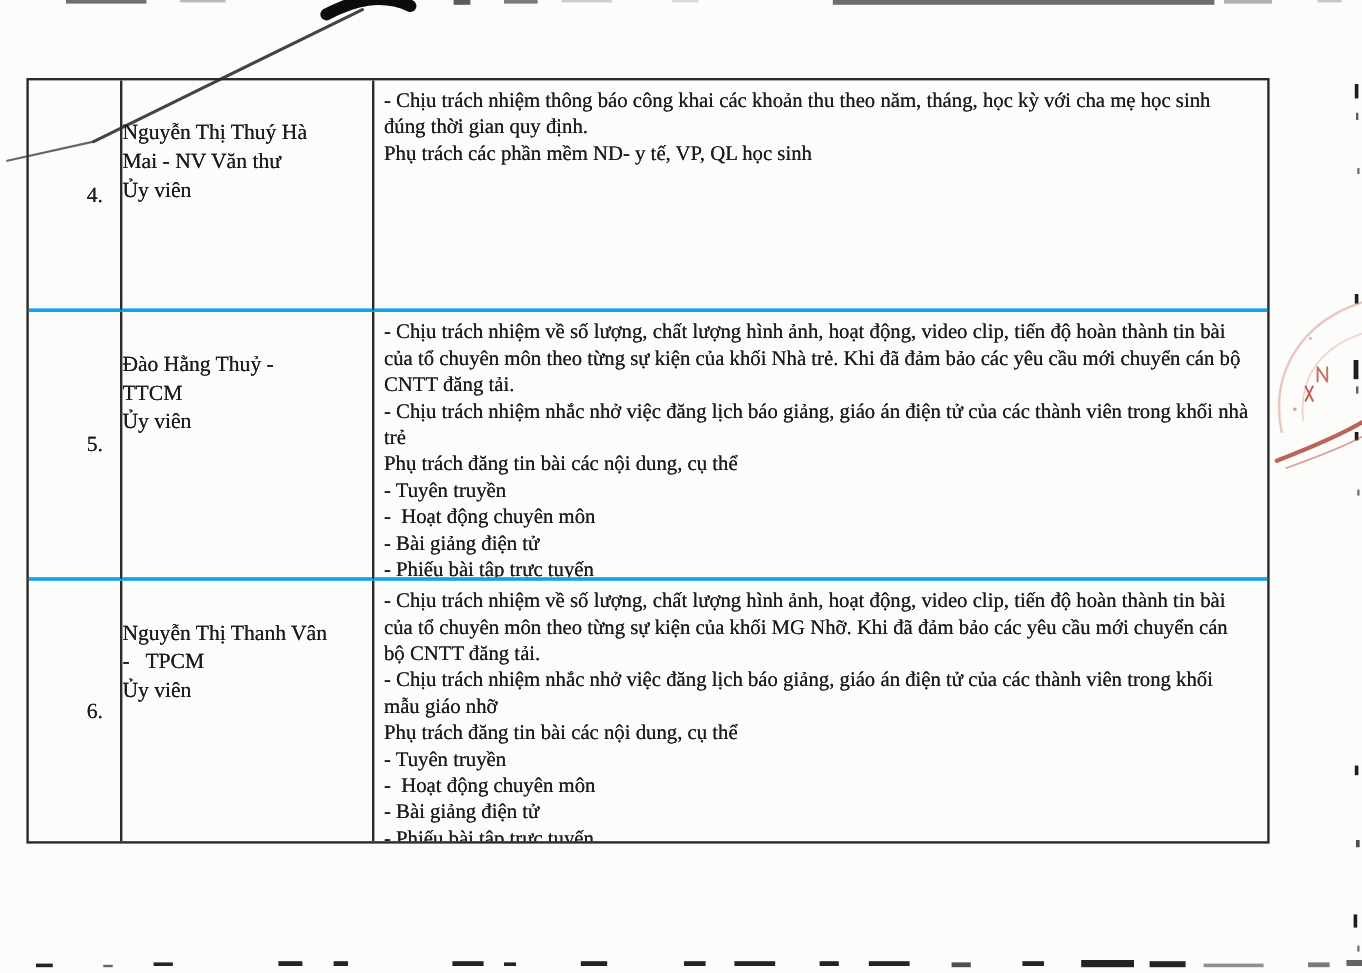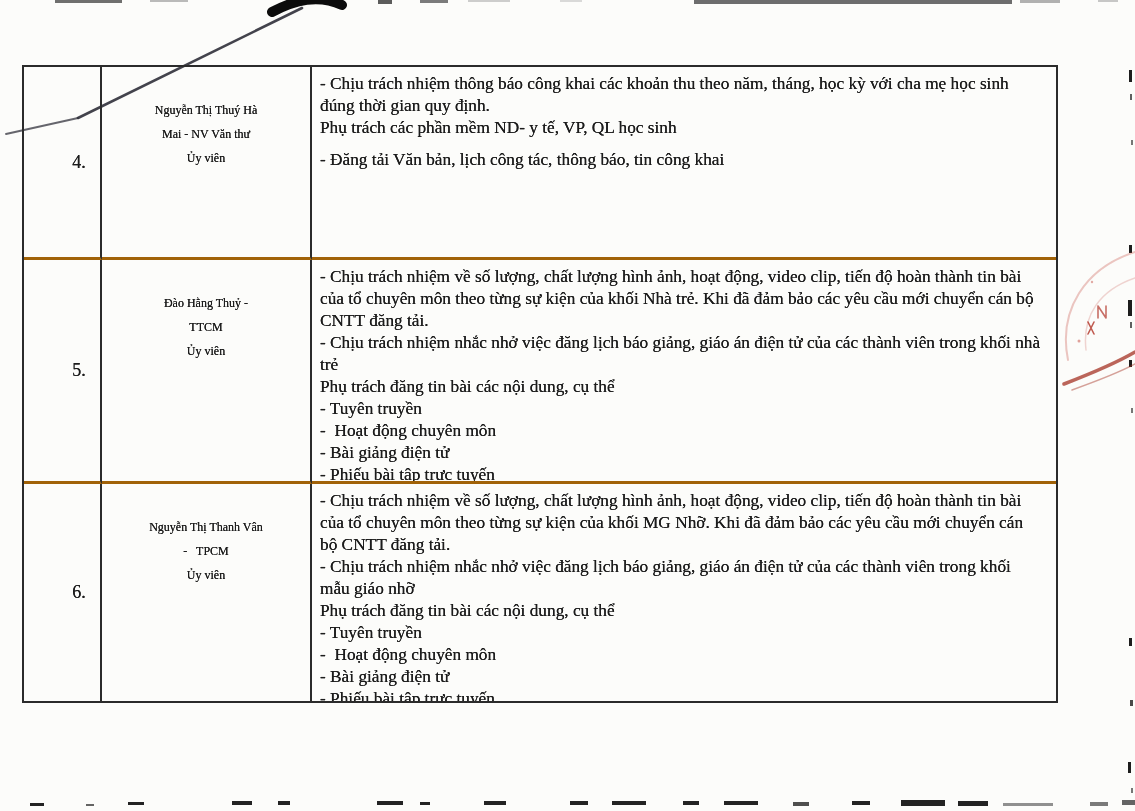--- a/index.html
+++ b/index.html
@@ -24,35 +24,34 @@
     display:grid;
     grid-template-columns:78px 210px 1fr;
     grid-template-rows:193px 224px 1fr;
     border:2px solid #2b2b2b;
     box-sizing:border-box;
     background:transparent;
   }
   .cell{
     box-sizing:border-box;
     border-right:2px solid #2b2b2b;
-    border-bottom:3px solid #a16207;
+    border-bottom:3px solid #0ea5e9;
     overflow:hidden;
   }
   .cell.c-last{border-right:none;}
   .cell.r-last{border-bottom:none;}
   .num-cell{
     display:flex;align-items:center;justify-content:center;
     padding-left:34px;
     font-size:18px;
     text-shadow:0 0 .5px currentColor;
   }
   .name-cell{
-    text-align:center;
     padding-top:7px;
-    font-size:12px;
+    font-size:18px;
     line-height:24px;
     white-space:pre-line;
     text-shadow:0 0 .5px currentColor;
   }
   .duties-cell{
     padding:6px 12px 0 8px;
     font-size:17.3px;
     line-height:22px;
   }
   .duty{
@@ -142,21 +141,20 @@
       <span>4.</span>
     </div>
     <div class="cell name-cell">
       <span>Nguyễn Thị Thuý Hà
 Mai - NV Văn thư
 Ủy viên</span>
     </div>
     <div class="cell c-last duties-cell spaced">
       <div class="duty">- Chịu trách nhiệm thông báo công khai các khoản thu theo năm, tháng, học kỳ với cha mẹ học sinh đúng thời gian quy định.
 Phụ trách các phần mềm ND- y tế, VP, QL học sinh</div>
-      <div class="duty">- Đăng tải Văn bản, lịch công tác, thông báo, tin công khai</div>
     </div>
 
     <div class="cell num-cell">
       <span>5.</span>
     </div>
     <div class="cell name-cell">
       <span>Đào Hằng Thuỷ -
 TTCM
 Ủy viên</span>
     </div>

